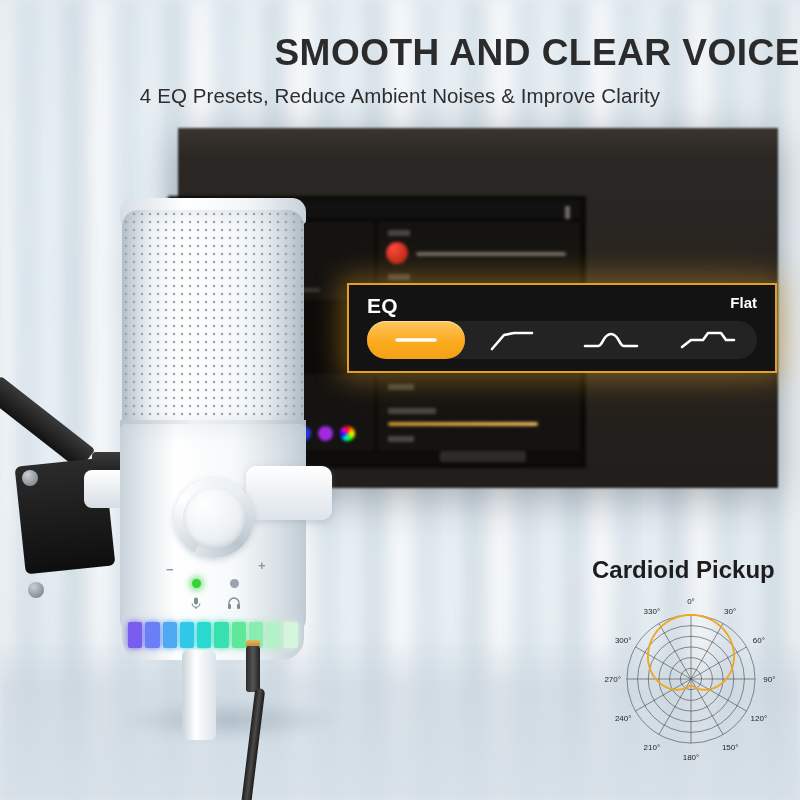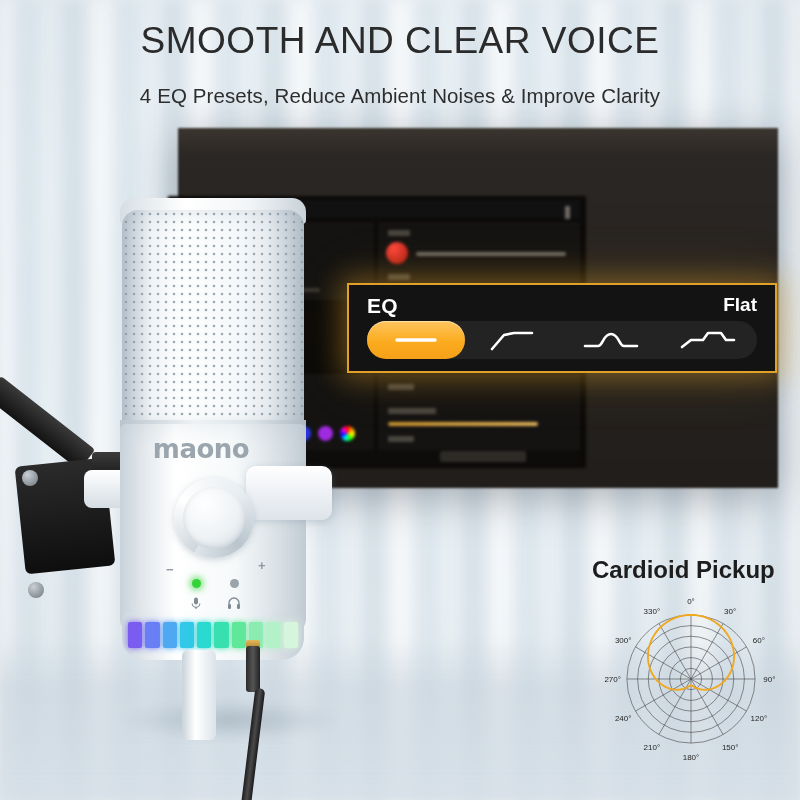--- a/index.html
+++ b/index.html
@@ -96,21 +96,21 @@
     border:2px solid #e0a02a;
     box-shadow:0 0 24px 6px rgba(224,160,42,.35), 0 0 60px rgba(224,160,42,.18);
     z-index:30;
   }
   .eq-title{
     position:absolute; left:18px; top:9px;
     color:#ffffff; font-size:21px; font-weight:700; letter-spacing:.3px;
   }
   .eq-preset-name{
     position:absolute; right:18px; top:9px;
-    color:#ffffff; font-size:19px; font-weight:700;
+    color:#ffffff; font-size:15px; font-weight:700;
   }
   .eq-track{
     position:absolute; left:18px; top:36px; right:18px; height:38px;
     background:#232323; border-radius:19px;
     display:flex; align-items:center;
   }
   .eq-btn{
     flex:1 1 0; height:38px;
     display:flex; align-items:center; justify-content:center;
     border-radius:19px;
@@ -118,23 +118,23 @@
   }
   .eq-btn.active{
     background:linear-gradient(180deg,#ffc council,#f5a623);
     background:linear-gradient(180deg,#ffc55e 0%,#fbab1e 55%,#f5a01a 100%);
     box-shadow:inset 0 1px 0 rgba(255,255,255,.45);
   }
   .eq-btn svg{ display:block; }
 
   
   .headline{
-    position:absolute; left:0; top:20px; width:100%;
-    text-align:center;
-    font-size:37px; font-weight:400; letter-spacing:.5px;
+    position:absolute; left:0; top:32px; width:100%;
+    text-align:right;
+    font-size:37px; font-weight:700; letter-spacing:.5px;
     color:#2b2b2b;
     z-index:40;
   }
   .subhead{
     position:absolute; left:0; top:84px; width:100%;
     text-align:center;
     font-size:20.5px; font-weight:400; letter-spacing:.1px;
     color:#2e2e2e;
     z-index:40;
   }
@@ -380,21 +380,20 @@
 
   </div>
 </div>
 
 <div class="mic">
   <div class="mic-grille-cap"></div>
   <div class="mic-grille"></div>
   <div class="mic-ring"></div>
   <div class="mic-body"></div>
 
-  <div class="logo">maono</div>
 
   <div class="mic-yoke"></div>
 
   <div class="knob-outer">
     <div class="knob-inner"></div>
   </div>
   <div class="knob-minus">−</div>
   <div class="knob-plus">+</div>
 
   <div class="led green"></div>

